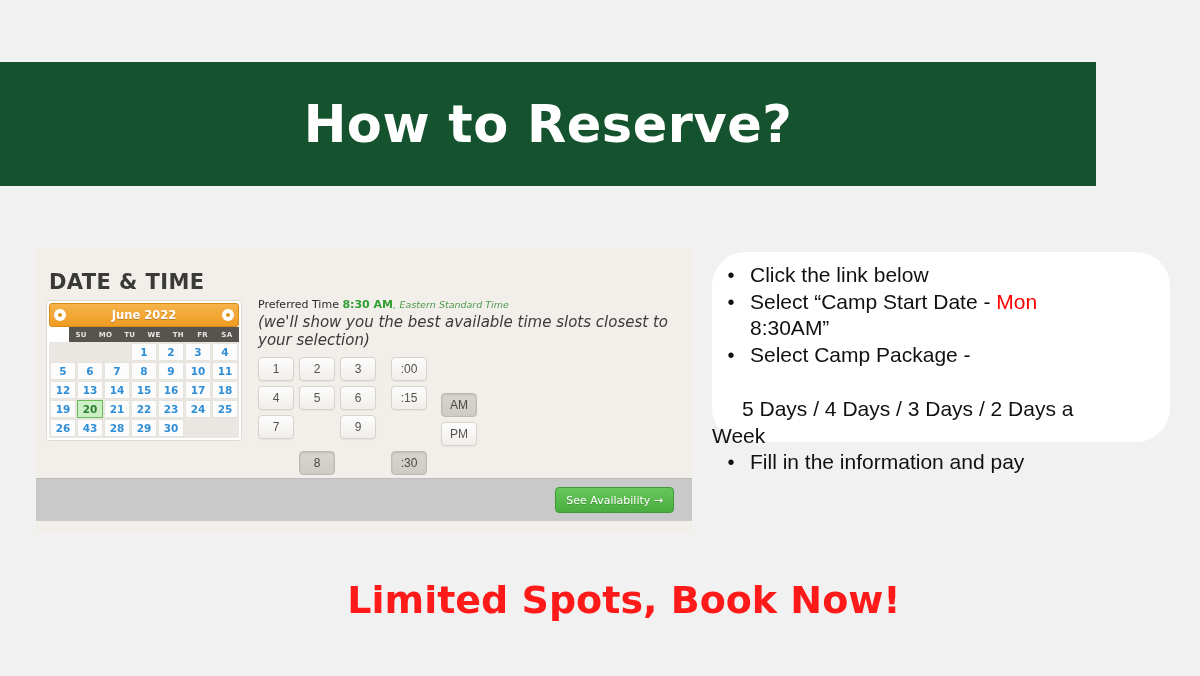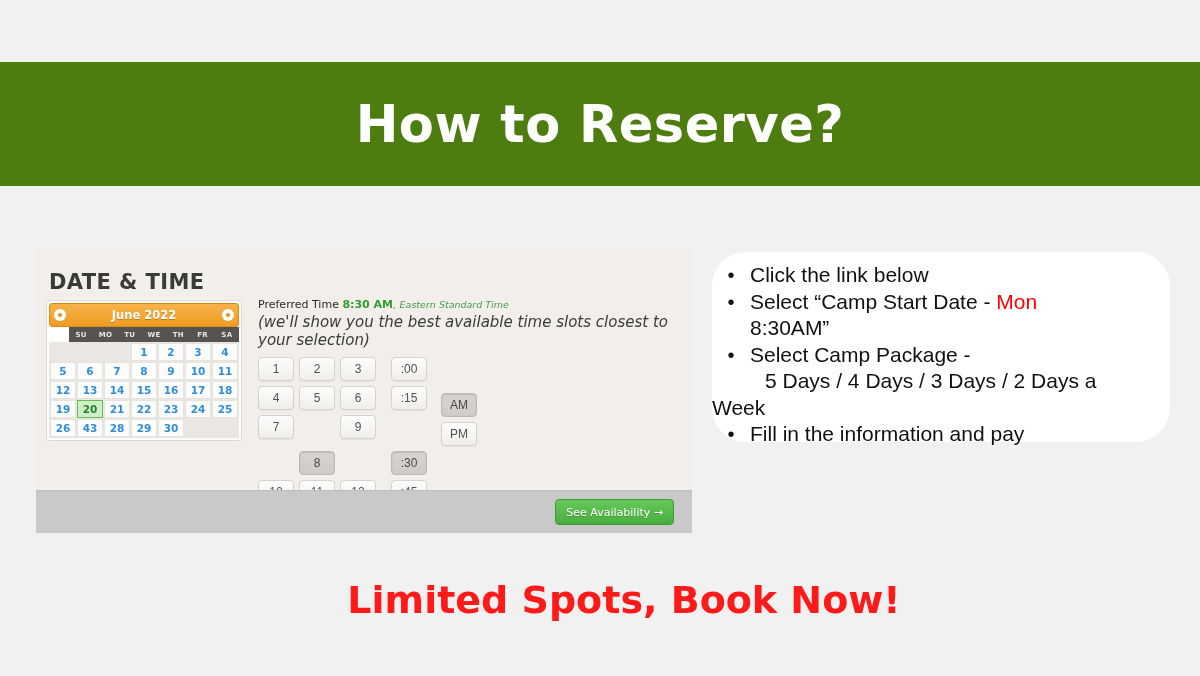--- a/index.html
+++ b/index.html
@@ -13,23 +13,23 @@
     font-family: "Liberation Sans", sans-serif;
     overflow: hidden;
     position: relative;
   }
 
   
   .banner {
     position: absolute;
     left: 0;
     top: 62px;
-    width: 1200px;
+    width: 1096px;
     height: 124px;
-    background: #4d7c0f;
+    background: #14532d;
     display: flex;
     align-items: center;
     justify-content: center;
   }
   .banner-title {
     color: #ffffff;
     font-family: "DejaVu Sans", sans-serif;
     font-size: 51px;
     font-weight: 700;
     letter-spacing: 0.5px;
@@ -222,21 +222,21 @@
     border-color: #bdb9b3;
     color: #4a4844;
     box-shadow: inset 0 1px 2px rgba(0,0,0,.12);
     margin-top: 36px;
   }
 
   
   .widget-footer {
     position: absolute;
     left: 0;
-    bottom: 0;
+    bottom: 12px;
     width: 100%;
     height: 42px;
     background: #c9c9c9;
     border-top: 1px solid #bdbdbd;
   }
   .see-avail {
     position: absolute;
     right: 18px;
     top: 8px;
     height: 24px;
@@ -282,21 +282,21 @@
     width: 38px;
     flex: none;
     text-align: center;
     font-size: 20px;
     line-height: 26.5px;
   }
   .b-text { flex: 1; }
   .b-cont {
     padding-left: 50px;
   }
-  .b-cont.flush { padding-left: 53px; }
+  .b-cont.flush { padding-left: 30px; margin-top: 28px; }
   .b-cont.nopad { padding-left: 0; }
   .red { color: #ff0000; }
 
   
   .tagline {
     position: absolute;
     left: 0;
     top: 578px;
     width: 1200px;
     text-align: center;

